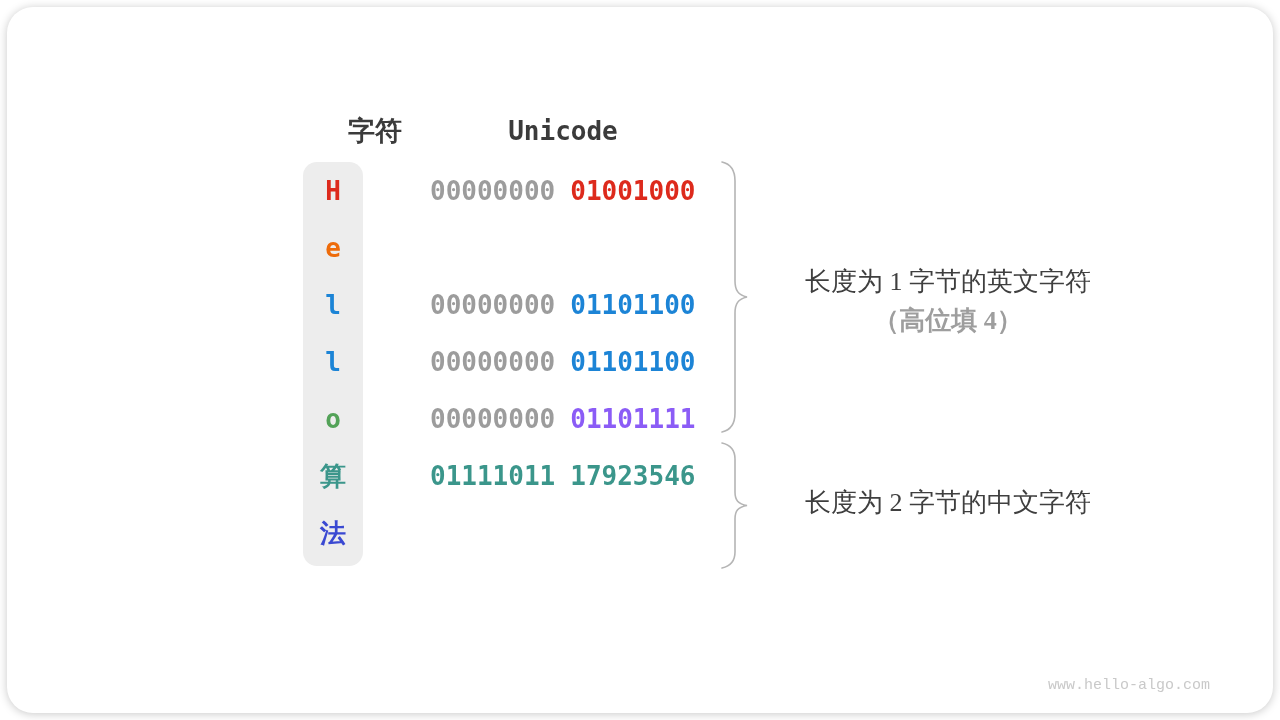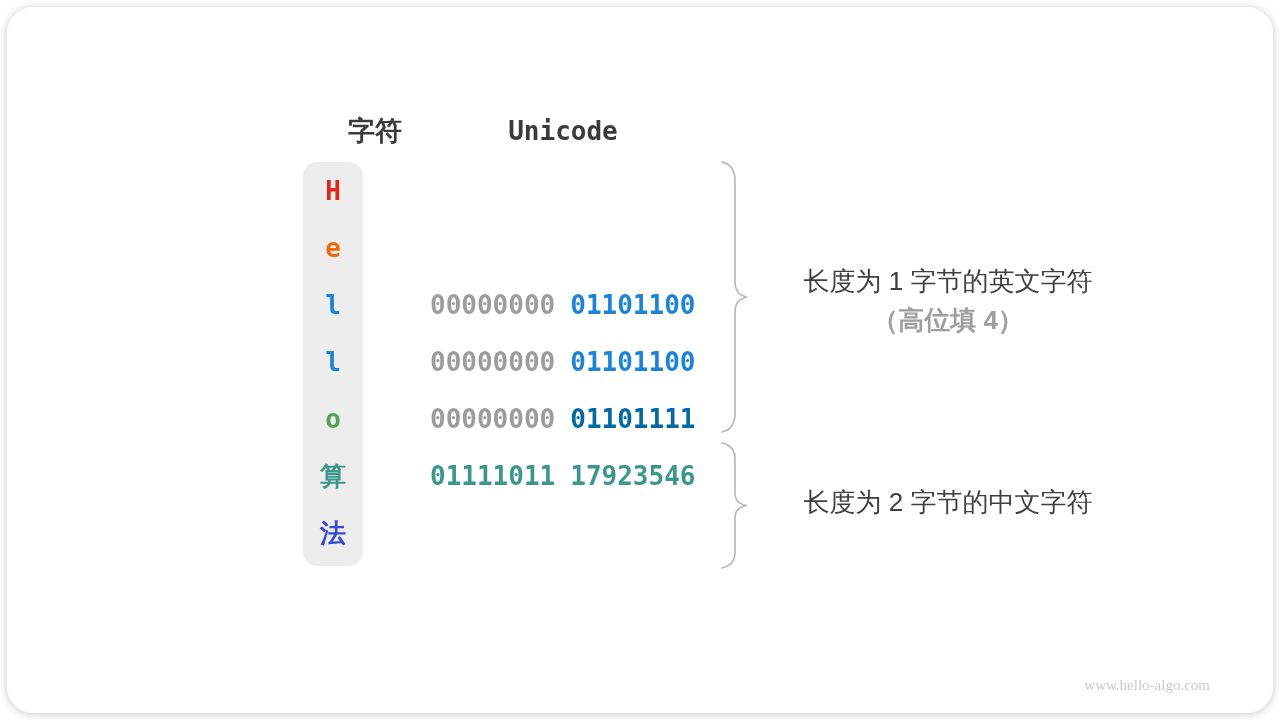--- a/index.html
+++ b/index.html
@@ -36,54 +36,56 @@
   .bytes{
     position:absolute;left:430px;white-space:nowrap;
     font-family:"DejaVu Sans Mono","Liberation Mono",monospace;
     font-weight:bold;font-size:26px;letter-spacing:0;
   }
   .byte2{margin-left:15px;}
   .brace{stroke:#b5b5b5;stroke-width:1.6;fill:none;stroke-linecap:round;}
   .ann{
     left:757px;width:382px;text-align:center;font-size:26px;line-height:39px;
     color:#3f3f3f;
+    font-family:Liberation Serif, serif;
   }
   .ann-sub{color:#9e9e9e;font-weight:bold;}
   .watermark{
     right:70px;top:677px;font-size:15px;color:#c9c9c9;
-    font-family:Liberation Serif, serif;
+    font-family:Liberation Mono, monospace;
   }
 </style>
 </head>
 <body>
 
 <div class="card"></div>
 
 <div class="abs hdr-char">字符</div>
 <div class="abs hdr-unicode">Unicode</div>
 
 <div class="abs char-col"></div>
 
 <div class="row" style="top:171px">
   <span class="cell-char" style="color: rgb(221, 42, 28);">H</span>
+  <span class="bytes"><span class="byte1" style="color: rgb(156, 156, 156);">00000000</span><span class="byte2" style="color: rgb(221, 42, 28);">01001000</span></span>
 </div>
 <div class="row" style="top:228px">
   <span class="cell-char" style="color: rgb(238, 107, 10);">e</span>
 </div>
 <div class="row" style="top:285px">
   <span class="cell-char" style="color: rgb(28, 132, 214);">l</span>
   <span class="bytes"><span class="byte1" style="color: rgb(156, 156, 156);">00000000</span><span class="byte2" style="color: rgb(28, 132, 214);">01101100</span></span>
 </div>
 <div class="row" style="top:342px">
   <span class="cell-char" style="color: rgb(28, 132, 214);">l</span>
   <span class="bytes"><span class="byte1" style="color: rgb(156, 156, 156);">00000000</span><span class="byte2" style="color: rgb(28, 132, 214);">01101100</span></span>
 </div>
 <div class="row" style="top:399px">
   <span class="cell-char" style="color: rgb(83, 162, 88);">o</span>
-  <span class="bytes"><span class="byte1" style="color: rgb(156, 156, 156);">00000000</span><span class="byte2" style="color: #0369a1;">01101111</span></span>
+  <span class="bytes"><span class="byte1" style="color: rgb(156, 156, 156);">00000000</span><span class="byte2" style="color: #8b5cf6;">01101111</span></span>
 </div>
 <div class="row" style="top:456px">
   <span class="cell-char" style="color: rgb(59, 150, 139);">算</span>
   <span class="bytes"><span class="byte1" style="color: rgb(59, 150, 139);">01111011</span><span class="byte2" style="color: rgb(59, 150, 139);">17923546</span></span>
 </div>
 <div class="row" style="top:513px">
   <span class="cell-char" style="color: rgb(58, 73, 210);">法</span>
 </div>
 
 <svg class="abs" style="left:720px;top:161px" width="30" height="272" viewBox="0 0 30 272">

